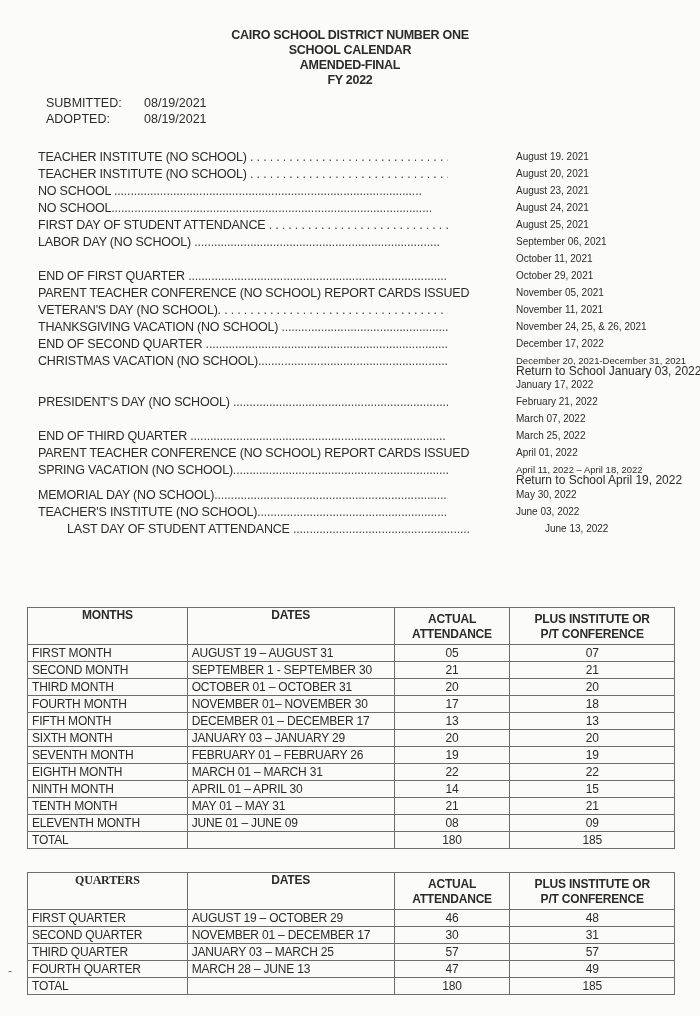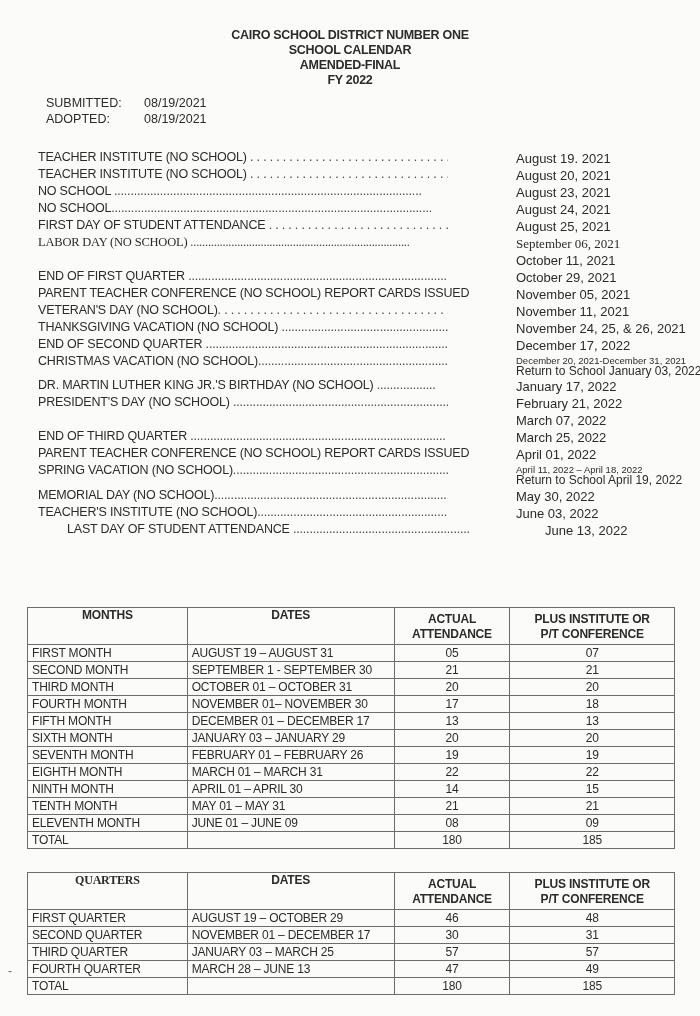--- a/index.html
+++ b/index.html
@@ -27,21 +27,21 @@
   }
   .ev {
     position: absolute; left: 0; width: 660px; height: 17px; white-space: nowrap;
   }
   .ev .name {
     position: absolute; left: 0; top: 0; width: 410px; overflow: hidden;
     letter-spacing: -0.2px;
   }
   .ev .name .dots { color: #444; }
   .ev .date {
-    position: absolute; left: 478px; top: 1px; font-size: 13px;
+    position: absolute; left: 478px; top: 1px; font-size: 10px;
   }
   .ev .date.small { font-size: 9.5px; line-height: 11px; top: 1px; }
   .ev .date .sub { display: block; font-size: 12px; }
   table.cal {
     position: absolute; border-collapse: collapse;
     font-size: 12px; letter-spacing: -0.2px;
   }
   table.cal th, table.cal td {
     border: 1px solid #6d6d6d; padding: 0 4px; line-height: 16px; height: 16px;
     white-space: nowrap;
@@ -87,21 +87,21 @@
       <span class="date"><span>August 23, 2021</span></span>
     </div>
     <div class="ev" style="top: 51px;">
       <span class="name"><span>NO SCHOOL</span><span class="dots">..................................................................................................</span></span>
       <span class="date"><span>August 24, 2021</span></span>
     </div>
     <div class="ev" style="top: 68px;">
       <span class="name"><span>FIRST DAY OF STUDENT ATTENDANCE</span><span class="dots"> . . . . . . . . . . . . . . . . . . . . . . . . . . . . .</span></span>
       <span class="date"><span>August 25, 2021</span></span>
     </div>
-    <div class="ev" style="top: 85px; font-family: Liberation Serif, serif;">
+    <div class="ev" style="top: 85px;">
       <span class="name"><span>LABOR DAY (NO SCHOOL)</span><span class="dots"> ...........................................................................</span></span>
       <span class="date"><span>September 06, 2021</span></span>
     </div>
     <div class="ev" style="top: 102px;">
       <span class="date"><span>October 11, 2021</span></span>
     </div>
     <div class="ev" style="top: 119px;">
       <span class="name"><span>END OF FIRST QUARTER</span><span class="dots"> ...............................................................................</span></span>
       <span class="date"><span>October 29, 2021</span></span>
     </div>
@@ -119,21 +119,20 @@
     </div>
     <div class="ev" style="top: 187px;">
       <span class="name"><span>END OF SECOND QUARTER</span><span class="dots"> ..........................................................................</span></span>
       <span class="date"><span>December 17, 2022</span></span>
     </div>
     <div class="ev" style="top: 204px;">
       <span class="name"><span>CHRISTMAS VACATION (NO SCHOOL)</span><span class="dots">..................................................................</span></span>
       <span class="date small"><span>December 20, 2021-December 31, 2021</span><span class="sub">Return to School January 03, 2022</span></span>
     </div>
     <div class="ev" style="top: 228px;">
-      <span class="name"><span>DR. MARTIN LUTHER KING JR.'S BIRTHDAY (NO SCHOOL)</span><span class="dots"> ..................</span></span>
       <span class="date"><span>January 17, 2022</span></span>
     </div>
     <div class="ev" style="top: 245px;">
       <span class="name"><span>PRESIDENT'S DAY (NO SCHOOL)</span><span class="dots"> ..................................................................</span></span>
       <span class="date"><span>February 21, 2022</span></span>
     </div>
     <div class="ev" style="top: 262px;">
       <span class="date"><span>March 07, 2022</span></span>
     </div>
     <div class="ev" style="top: 279px;">

